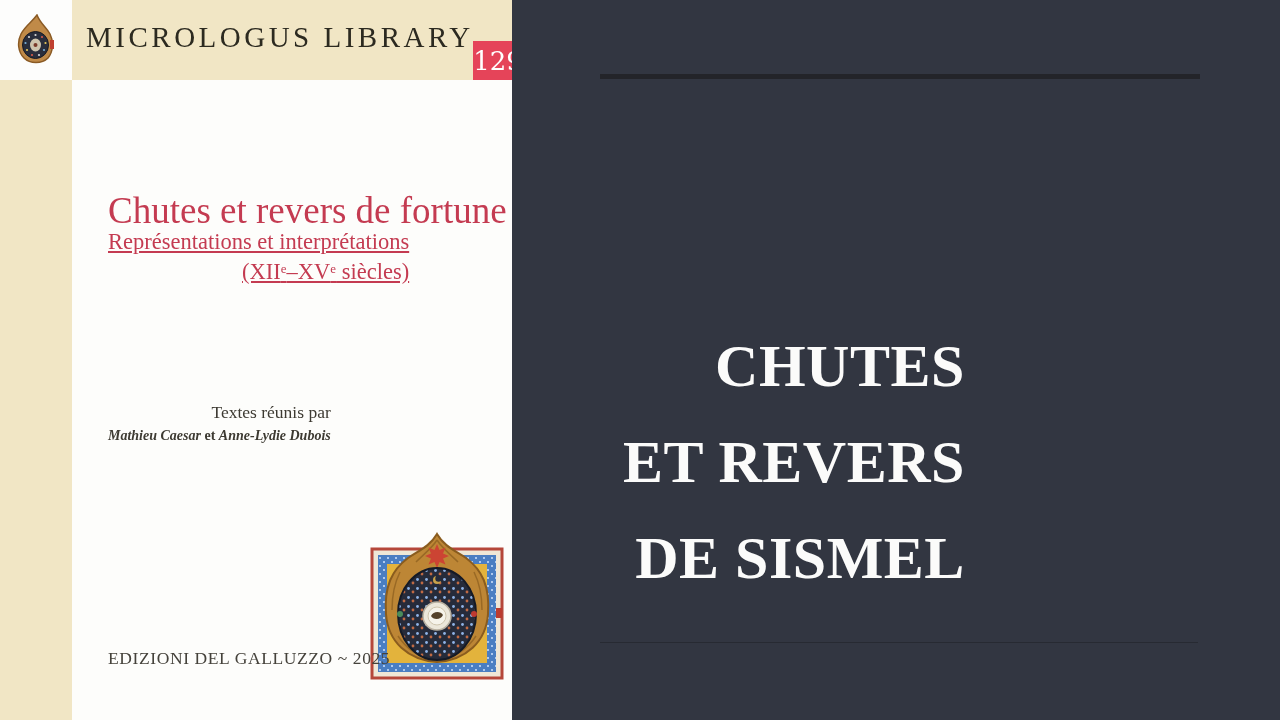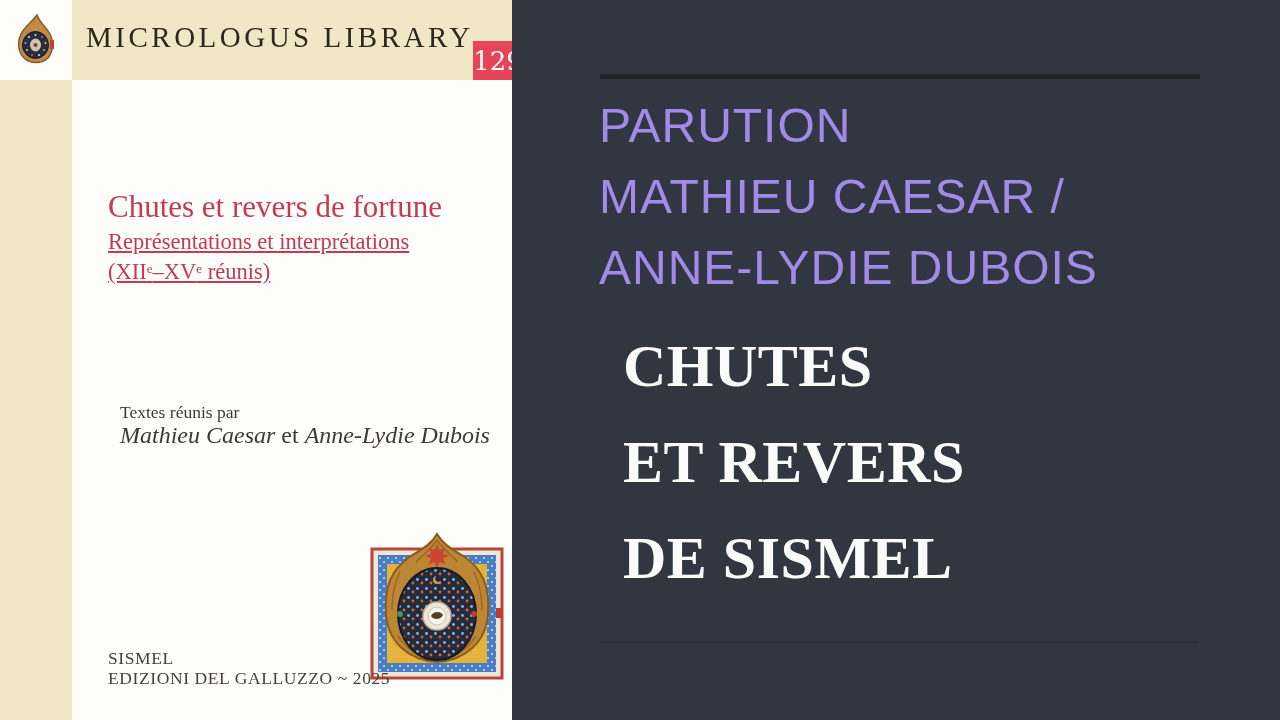--- a/index.html
+++ b/index.html
@@ -1,19 +1,19 @@
 <!DOCTYPE html>
 <html><head>
 <meta charset="utf-8">
 <style>
   * { margin:0; padding:0; box-sizing:border-box; }
   html,body { width:1280px; height:720px; overflow:hidden; }
   body { font-family:"Liberation Serif", serif; }
 
-  .stage { position:relative; width:1280px; height:648px; background:#7f1d1d; }
+  .stage { position:relative; width:1280px; height:648px; background:#7f1d1d;text-align:right; }
 
   
   .left-side { position:absolute; left:0; top:0; width:512px; height:720px; background:#fdfdfb; }
   .cream-strip { position:absolute; left:0; top:80px; width:72px; height:640px; background:#f1e6c5; }
   .logo-box { position:absolute; left:0; top:0; width:72px; height:80px; background:#fdfdfc; }
   .logo-box svg { position:absolute; left:16px; top:14px; }
 
   .banner { position:absolute; left:72px; top:0; width:440px; height:80px; background:#f1e6c5; }
   .banner-title {
     position:absolute; left:14px; top:21px;
@@ -21,30 +21,30 @@
     font-family:"Liberation Serif", serif; white-space:nowrap;
   }
   .vol-badge {
     position:absolute; left:377px; top:41px; width:50px; height:39px;
     background:#e54459; color:#ffffff; display:flex; align-items:center; justify-content:center;
     font-size:26px; font-family:"DejaVu Serif","Liberation Serif",serif;margin-left:24px;
   }
 
   .cover-title {
     position:absolute; left:108px; top:189px;
-    font-size:31px; color:#c43b51; white-space:nowrap;
+    font-size:37px; color:#c43b51; white-space:nowrap;
   }
   .cover-subtitle {
     position:absolute; left:108px; top:228px;
     font-size:22.5px; line-height:27px; color:#c43b51;text-decoration:underline;
   }
   .cover-subtitle .sup { font-size:13px; vertical-align:6px; }
 
-  .editors { position:absolute; left:120px; top:401px; color:#3d3a32; font-size:17.5px; line-height:23px; }
-  .editors .names { font-style:italic; font-size:24px; }
+  .editors { position:absolute; left:108px; top:401px; color:#3d3a32; font-size:17.5px; line-height:23px; }
+  .editors .names { font-style:italic; font-size:14px;font-weight:bold; }
   .editors .names .roman { font-style:normal; }
 
   .ornament { position:absolute; left:370px; top:532px; }
 
   .publisher {
     position:absolute; left:108px; top:648px;
     color:#45423b; font-size:17.5px; line-height:20px; letter-spacing:0.6px; white-space:nowrap;
   }
 
   
@@ -99,21 +99,21 @@
       <div class="banner-title">MICROLOGUS LIBRARY</div>
       <div class="vol-badge">
         <span>129</span>
       </div>
     </div>
 
     <div class="cover-title">Chutes et revers de fortune</div>
 
     <div class="cover-subtitle">
       <span>Représentations et interprétations</span><br>
-      <span><span>(XII</span><span class="sup">e</span><span>–XV</span><span class="sup">e</span><span> réunis)</span></span>
+      <span><span>(XII</span><span class="sup">e</span><span>–XV</span><span class="sup">e</span><span> siècles)</span></span>
     </div>
 
     <div class="editors">
       <div>Textes réunis par</div>
       <div class="names"><span>Mathieu Caesar</span><span class="roman"> et </span><span>Anne-Lydie Dubois</span></div>
     </div>
 
     <div class="ornament">
       <svg width="134" height="150" viewBox="0 0 134 150">
 
@@ -149,33 +149,27 @@
         <circle cx="67" cy="84" r="9" fill="#f6f3ea" stroke="#cfc5ae" stroke-width="1"></circle>
         <path d="M61 84 C 63 79, 71 79, 73 83 C 71 88, 63 88, 61 84 Z" fill="#55422a"></path>
 
         <rect x="126" y="76" width="6" height="10" fill="#bb3b2f"></rect>
         <circle cx="30" cy="82" r="3" fill="#4a8c5a"></circle>
         <circle cx="104" cy="82" r="3" fill="#c03a30"></circle>
       </svg>
     </div>
 
     <div class="publisher">
-      <div>SISMEL</div>
       <div>EDIZIONI DEL GALLUZZO ~ 2025</div>
     </div>
   </div>
 
   <div class="right-side">
     <div class="top-rule"></div>
 
-    <div class="kicker">
-      <div>PARUTION</div>
-      <div>MATHIEU CAESAR /</div>
-      <div>ANNE-LYDIE DUBOIS</div>
-    </div>
 
     <div class="big-title">
       <div>CHUTES</div>
       <div>ET REVERS</div>
       <div>DE SISMEL</div>
     </div>
 
     <div class="bottom-rule"></div>
   </div>
 

